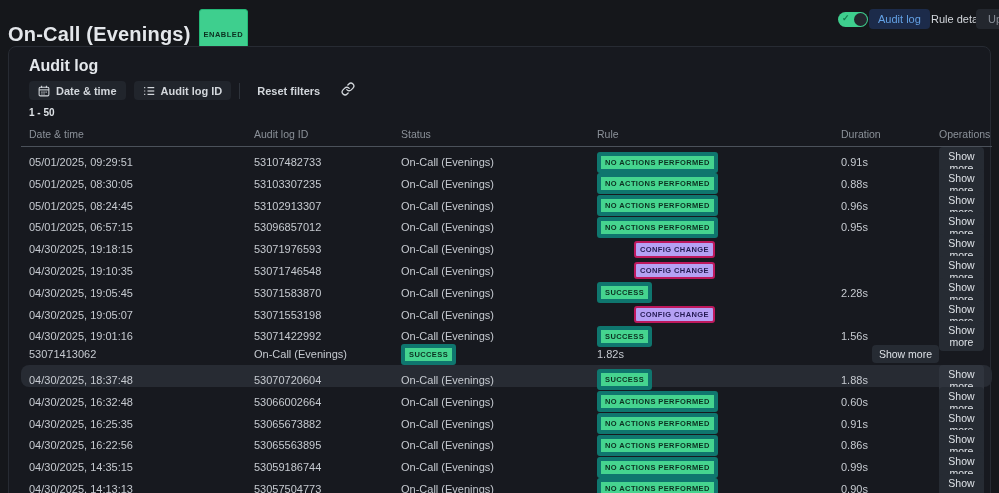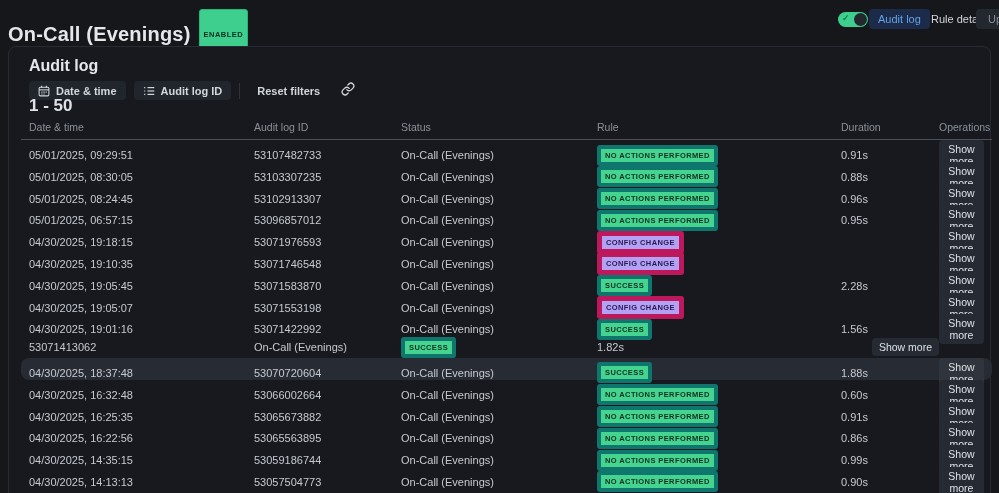--- a/index.html
+++ b/index.html
@@ -46,21 +46,21 @@
   .filter-btn {
     display: flex; align-items: center; gap: 6px; height: 19px; padding: 0 9px;
     background: #21252c; border-radius: 4px; font-size: 11px; font-weight: 700;
     color: #d3d7dc; cursor: pointer; white-space: nowrap;
   }
   .filter-btn svg { display: block; }
   .ghost-btn { background: transparent; }
   .vdivider { width: 1px; height: 16px; background: #2e333b; }
   .link-btn { display: flex; align-items: center; padding: 0 4px; color: #d3d7dc; cursor: pointer; }
 
-  .pager { font-size: 17px; font-weight: 700; color: #dfe3e7; line-height: 12px; }
+  .pager { margin-top: 7px; font-size: 10px; font-weight: 700; color: #dfe3e7; line-height: 12px; }
 
   
   .thead, .trow {
     display: grid;
     grid-template-columns: 225px 147px 196px 244px 98px 1fr;
     align-items: center;
     margin: 0 -8px; padding: 0 8px;
   }
   .thead {
     margin-top: 9px; padding-bottom: 6px;
@@ -76,21 +76,21 @@
     font-size: 10.5px; font-family: "Liberation Sans", sans-serif;
     border: none; border-radius: 4px; padding: 3px 7px; cursor: pointer;
   }
   .trow.hl .show-more { background: #2f343d; }
 
   .badge {
     display: inline-block; font-size: 7.5px; font-weight: 700; letter-spacing: 0.4px;
     padding: 2px 4px; border-radius: 3px; text-transform: uppercase; white-space: nowrap;
   }
   .badge.green { background: #45d48f; color: #0c3020; border: 4px solid #0f766e; }
-  .badge.purple { background: #b5a1f4; color: #241a52; border: 5px solid #be185d; }
+  .badge.purple { background: #b5a1f4; color: #241a52; border: 2px solid #be185d; margin-left: 37px; }
 </style>
 </head>
 <body style="background: rgb(21, 23, 27);">
 
 <div class="page-header">
   <div class="title-wrap">
     <span class="page-title">On-Call (Evenings)</span>
     <span class="enabled-badge" style="background: rgb(62, 207, 142);">ENABLED</span>
   </div>
 

